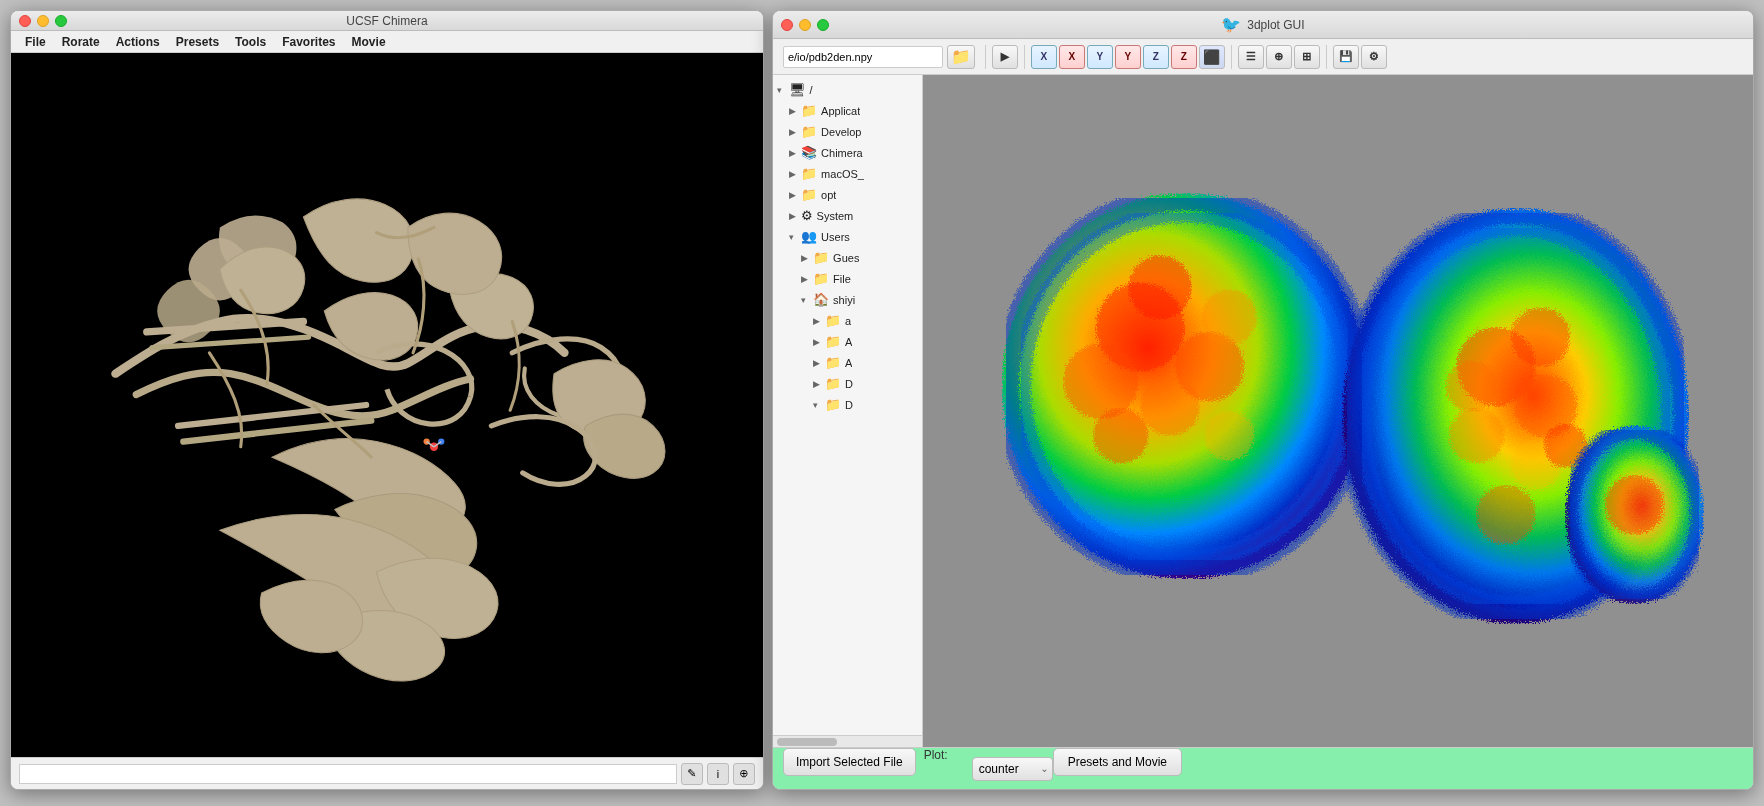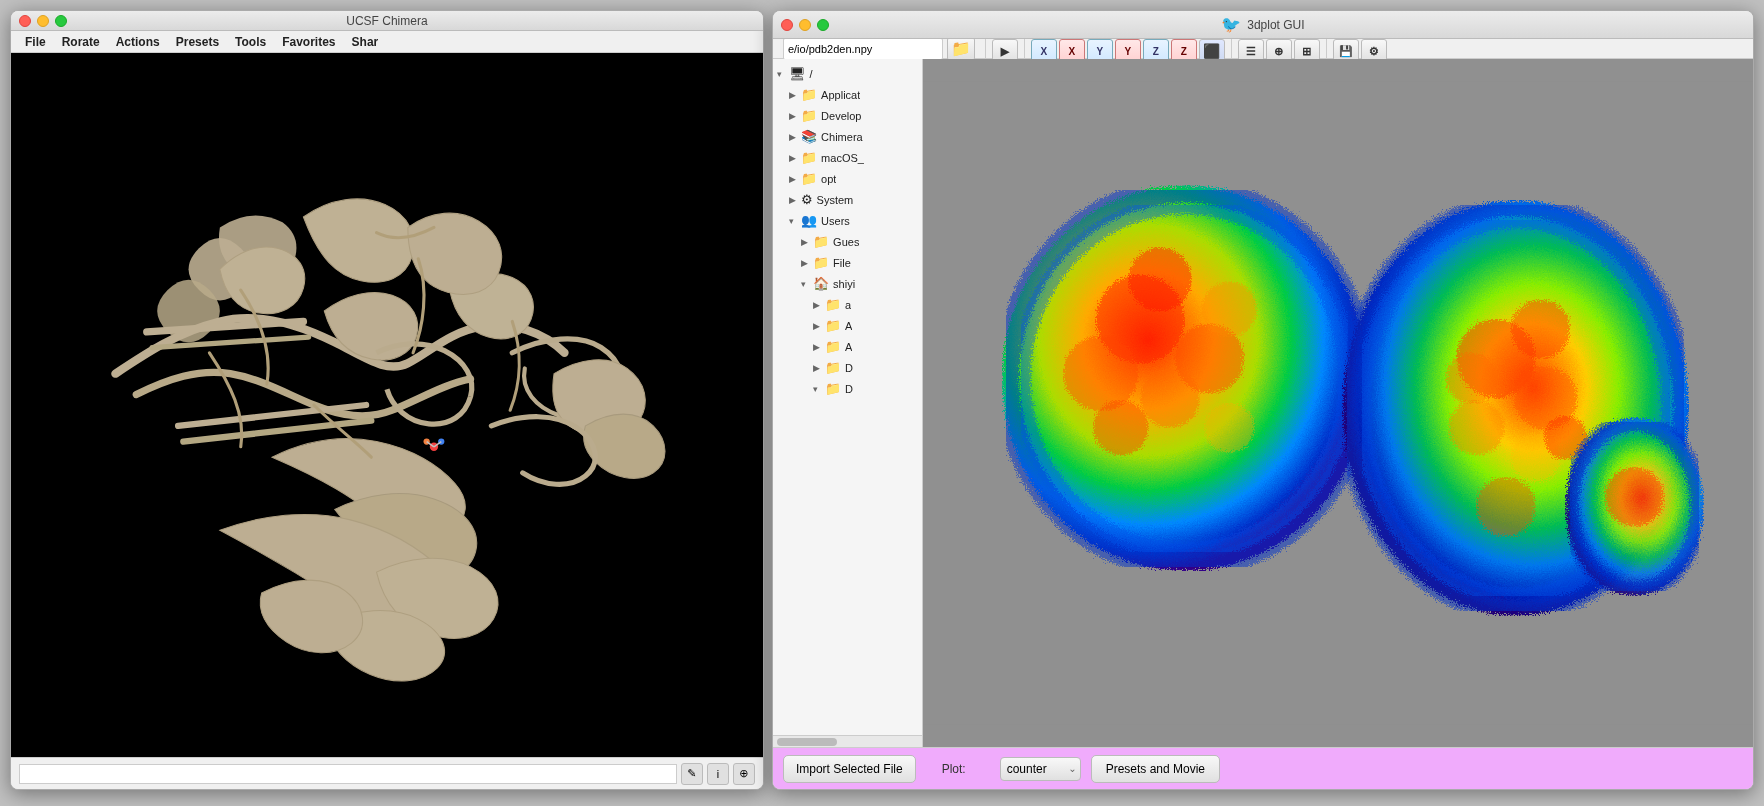--- a/index.html
+++ b/index.html
@@ -161,24 +161,25 @@
       display: flex;
       align-items: center;
       gap: 6px;
     }
 
     .plot-icon {
       font-size: 16px;
     }
 
     .plot-toolbar {
-      height: 20px;
+      height: 36px;
       background: #f0f0f0;
       border-bottom: 1px solid #ccc;
       display: flex;
+      align-items: center;
       padding: 0 6px;
       gap: 2px;
     }
 
     .plot-path-bar {
       display: flex;
       align-items: center;
       gap: 4px;
       padding: 2px 4px;
     }
@@ -334,44 +335,42 @@
       position: absolute;
       top: 0; left: 0; right: 0; bottom: 0;
       display: flex;
       align-items: center;
       justify-content: center;
     }
 
     
     .plot-bottombar {
       height: 42px;
-      background: #f0abfc;
+      background: #86efac;
       border-top: 1px solid #ccc;
       display: flex;
-      align-items: center;
       padding: 0 10px;
-      gap: 10px;
     }
 
     .import-btn {
       height: 28px;
       padding: 0 12px;
       background: linear-gradient(to bottom, #f8f8f8, #e0e0e0);
       border: 1px solid #bbb;
       border-radius: 5px;
       cursor: pointer;
       font-size: 12px;
       display: flex;
       align-items: center;
     }
 
     .plot-label {
       font-size: 12px;
       color: #333;
-      margin-left: 16px;
+      margin-left: 8px;
     }
 
     .plot-select {
       height: 24px;
       background: linear-gradient(to bottom, #f8f8f8, #e0e0e0);
       border: 1px solid #bbb;
       border-radius: 4px;
       padding: 0 20px 0 6px;
       font-size: 12px;
       appearance: none;
@@ -437,21 +436,21 @@
     <span class="window-title">UCSF Chimera</span>
   </div>
 
   <div class="chimera-menubar">
     <span class="menu-item">File</span>
     <span class="menu-item">Rorate</span>
     <span class="menu-item">Actions</span>
     <span class="menu-item">Presets</span>
     <span class="menu-item">Tools</span>
     <span class="menu-item">Favorites</span>
-    <span class="menu-item">Shar</span>
+    <span class="menu-item">Movie</span>
   </div>
 
   <div class="chimera-viewport">
     
     <svg class="protein-svg" viewBox="0 0 720 660" xmlns="http://www.w3.org/2000/svg">
       <rect width="720" height="660" fill="#000"></rect>
 
       <g fill="none" stroke="#c8b89a" stroke-width="2.5" opacity="0.95">
 
         <path d="M180,180 Q200,160 220,180 Q240,200 220,220 Q200,240 180,220 Q160,200 180,180Z" fill="#c8b89a" stroke="none" opacity="0.9"></path>

